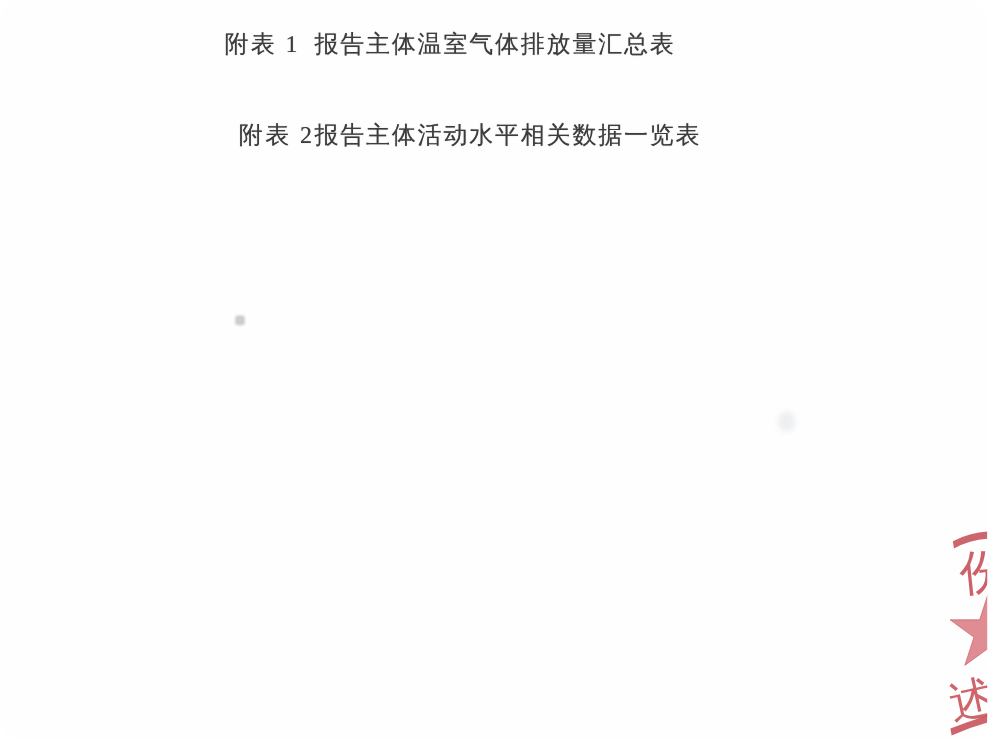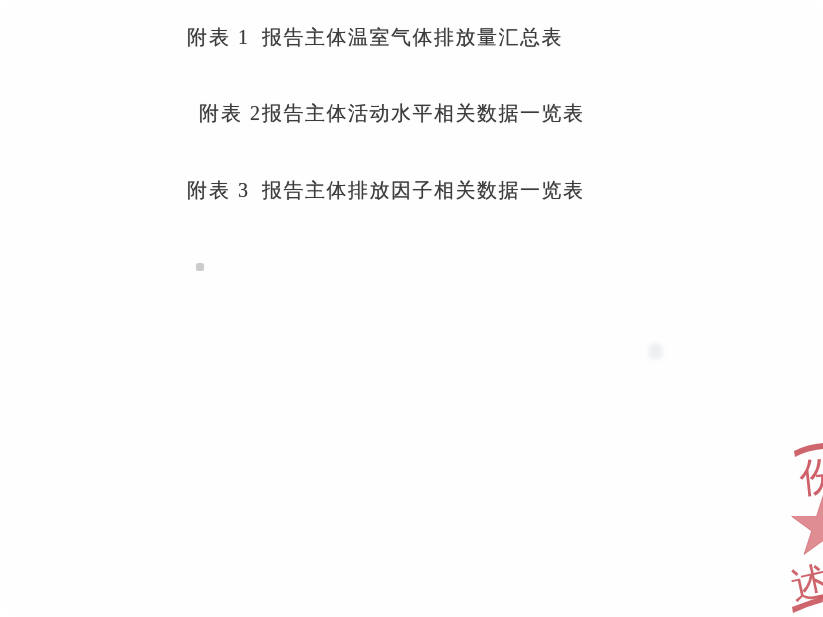--- a/index.html
+++ b/index.html
@@ -75,23 +75,20 @@
 <div class="page">
 
   <div class="appendix-row row-1">
     <span class="label">附表 1</span><span class="title">报告主体温室气体排放量汇总表</span>
   </div>
 
   <div class="appendix-row row-2">
     <span class="label">附表 2</span><span class="title">报告主体活动水平相关数据一览表</span>
   </div>
 
-  <div class="appendix-row row-3">
-    <span class="label">附表 3</span><span class="title">报告主体排放因子相关数据一览表</span>
-  </div>
 
   <div class="speck-1"></div>
   <div class="speck-2"></div>
 
   <svg class="seal" viewBox="0 0 35 177" aria-hidden="true">
 
     <path d="M6 13 Q20 6 35 5 L35 11 Q20 12 7 19 Z" fill="#c64a54" fill-opacity="0.85"></path>
 
     <text x="11" y="53" font-size="40" fill="#c64a54" fill-opacity="0.88" transform="rotate(-6 22 35)">份</text>
 

